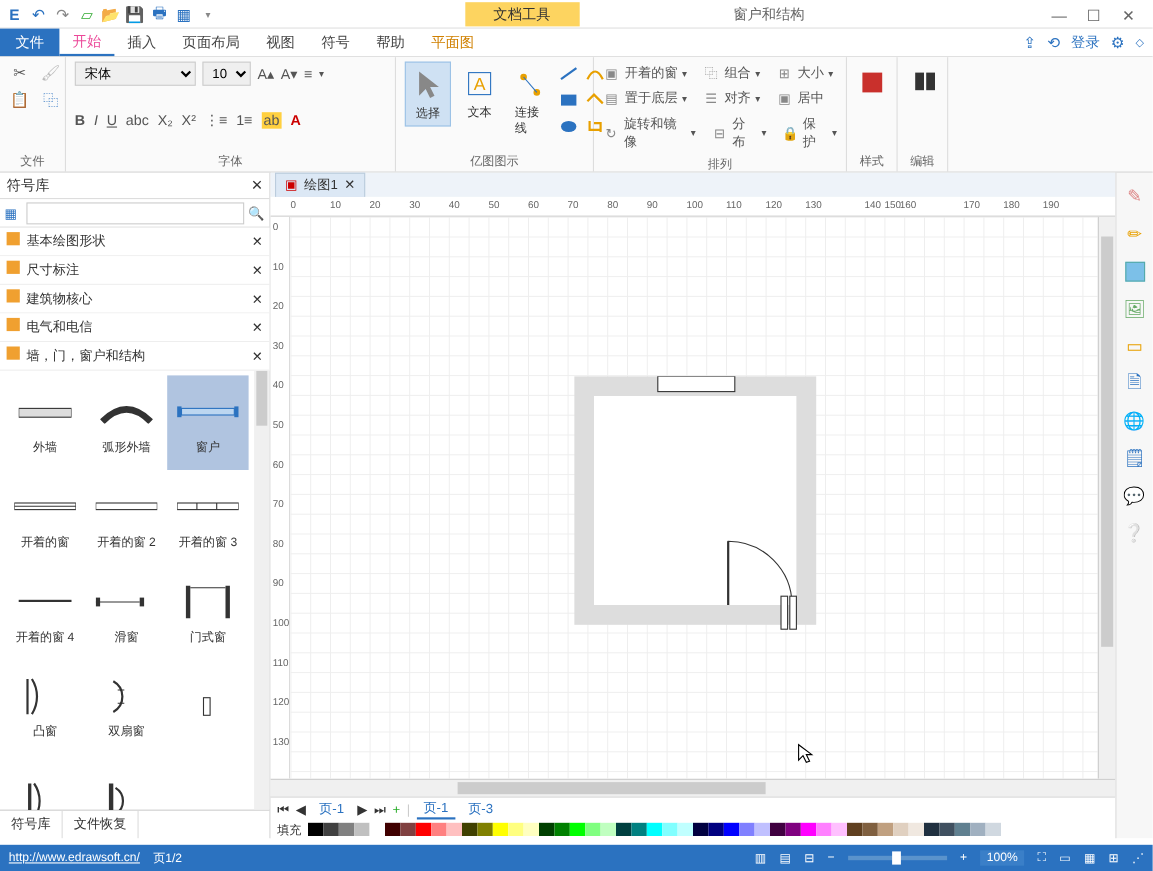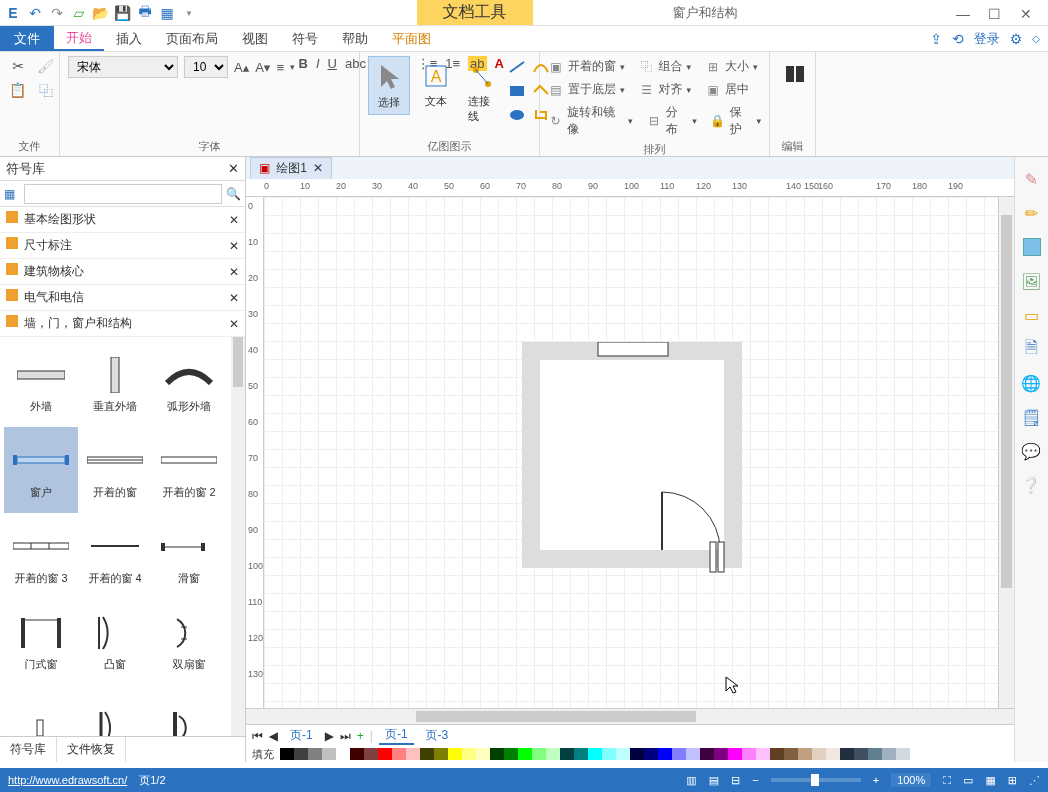--- a/index.html
+++ b/index.html
@@ -3,21 +3,21 @@
 <meta charset="utf-8">
 <style>
 * { margin: 0; padding: 0; box-sizing: border-box; font-family: "Microsoft YaHei", Arial, sans-serif; }
 body { width: 1048px; height: 792px; background: #fff; overflow: hidden; font-size: 12px; color: #333; position: relative; }
 
 
 .titlebar { height: 26px; background: #fff; display: flex; align-items: center; padding: 0 4px; border-bottom: 1px solid #e0e0e0; }
 .qat { display: flex; gap: 4px; align-items: center; }
 .qat-btn { width: 18px; height: 18px; display: flex; align-items: center; justify-content: center; cursor: pointer; font-size: 14px; }
 .title-center { flex: 1; display: flex; justify-content: center; gap: 140px; align-items: center; font-size: 13px; }
-.doc-tool-label { background: #fdd460; padding: 2px 26px; font-size: 16px; }
+.doc-tool-label { background: #fdd460; padding: 2px 26px; font-size: 13px; }
 .app-name { color: #666; }
 .win-controls { display: flex; gap: 18px; padding-right: 10px; }
 .win-btn { width: 14px; height: 14px; font-size: 14px; color: #666; cursor: pointer; }
 
 
 .menubar { height: 26px; display: flex; align-items: stretch; border-bottom: 1px solid #ddd; }
 .file-btn { background: #2b72c0; color: #fff; padding: 0 14px; display: flex; align-items: center; font-size: 13px; cursor: pointer; }
 .menu-tabs { display: flex; }
 .menu-tab { padding: 0 12px; display: flex; align-items: center; font-size: 13px; cursor: pointer; color: #444; }
 .menu-tab.active { color: #ec4899; border-bottom: 2px solid #2b72c0; }
@@ -155,21 +155,21 @@
       </div>
       <div style="display:flex;gap:8px">
         <span class="ribbon-icon" style="color:#e8b000">📋</span>
         <span class="ribbon-icon" style="color:#2b72c0">⿻</span>
       </div>
     </div>
     <div class="ribbon-group-label">文件</div>
   </div>
 
   <div class="ribbon-group" style="width:300px">
-    <div class="ribbon-group-content" style="flex-direction:row;gap:4px;width:100%">
+    <div class="ribbon-group-content" style="flex-direction:column;gap:24px;width:100%">
       <div class="font-row">
         <select class="font-select" style="width:110px"><option>宋体</option></select>
         <select class="font-select" style="width:44px"><option>10</option></select>
         <span class="font-btn">A▴</span>
         <span class="font-btn">A▾</span>
         <span class="font-btn">≡</span>
         <span class="font-btn" style="font-size:9px">▾</span>
       </div>
       <div class="font-btns">
         <span class="font-btn"><b>B</b></span>
@@ -297,20 +297,30 @@
         <div class="arrange-row">
             <span class="ai">🔒</span>
             <span>保护</span>
             <span style="font-size:9px">▾</span>
           </div>
       </div>
     </div>
     <div class="ribbon-group-label">排列</div>
   </div>
 
+  <div class="ribbon-group" style="width:46px">
+    <div class="ribbon-group-content" style="justify-content:center">
+      <div class="bigbtn">
+        <svg width="26" height="30">
+            <rect x="4" y="6" width="18" height="18" fill="#c9302c"></rect>
+          </svg>
+      </div>
+    </div>
+    <div class="ribbon-group-label">样式</div>
+  </div>
 
   <div class="ribbon-group" style="width:46px">
     <div class="ribbon-group-content" style="justify-content:center">
       <div class="bigbtn">
         <svg width="26" height="30">
             <rect x="6" y="6" width="8" height="16" fill="#333"></rect>
             <rect x="16" y="6" width="8" height="16" fill="#333"></rect>
           </svg>
       </div>
     </div>
@@ -350,28 +360,20 @@
     </div>
   <div style="flex:1;position:relative;overflow:hidden">
     <div class="lp-shapes" style="position:absolute;inset:0;right:14px">
       <div class="shape-item">
           <div class="shape-preview">
             <svg width="48" height="12">
               <rect x="0" y="2" width="48" height="8" fill="#ddd" stroke="#333"></rect>
             </svg>
           </div>
           <span>外墙</span>
-        </div>
-      <div class="shape-item">
-          <div class="shape-preview">
-            <svg width="12" height="36">
-              <rect x="2" y="0" width="8" height="36" fill="#ddd" stroke="#333"></rect>
-            </svg>
-          </div>
-          <span>垂直外墙</span>
         </div>
       <div class="shape-item">
           <div class="shape-preview">
             <svg width="48" height="20">
               <path d="M2 18 Q24 -4 46 18" fill="none" stroke="#333" stroke-width="6"></path>
             </svg>
           </div>
           <span>弧形外墙</span>
         </div>
 

